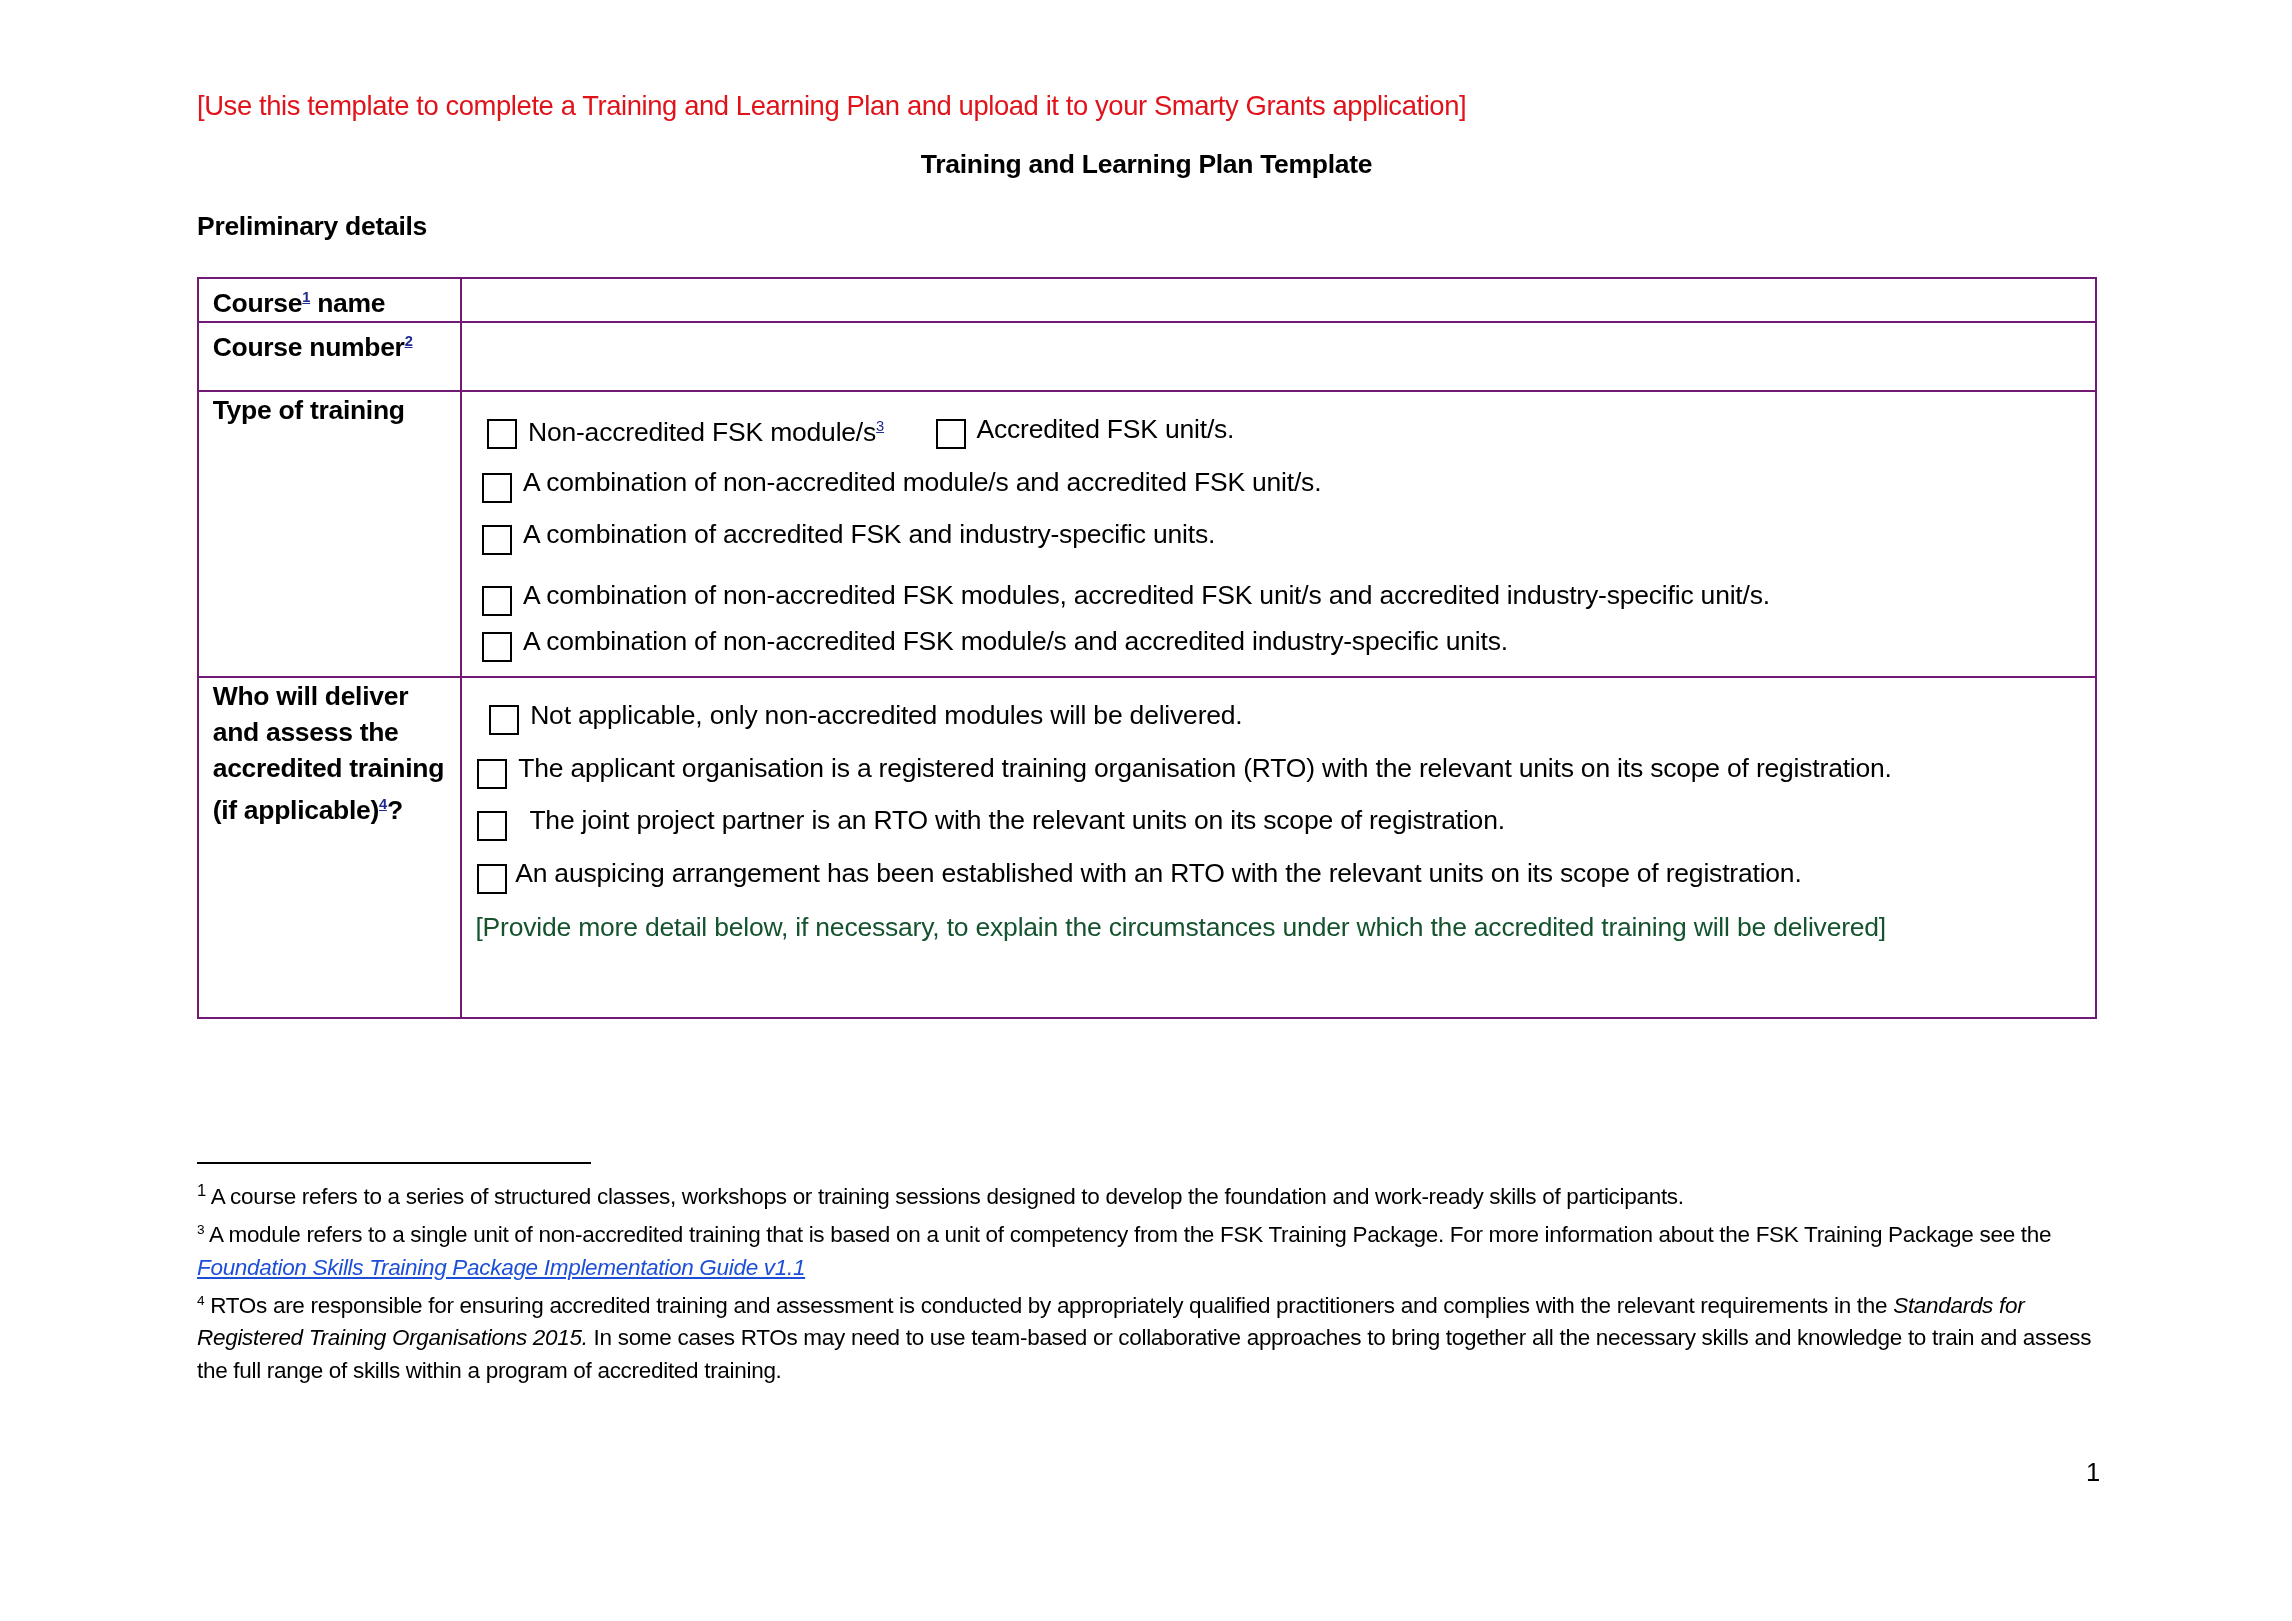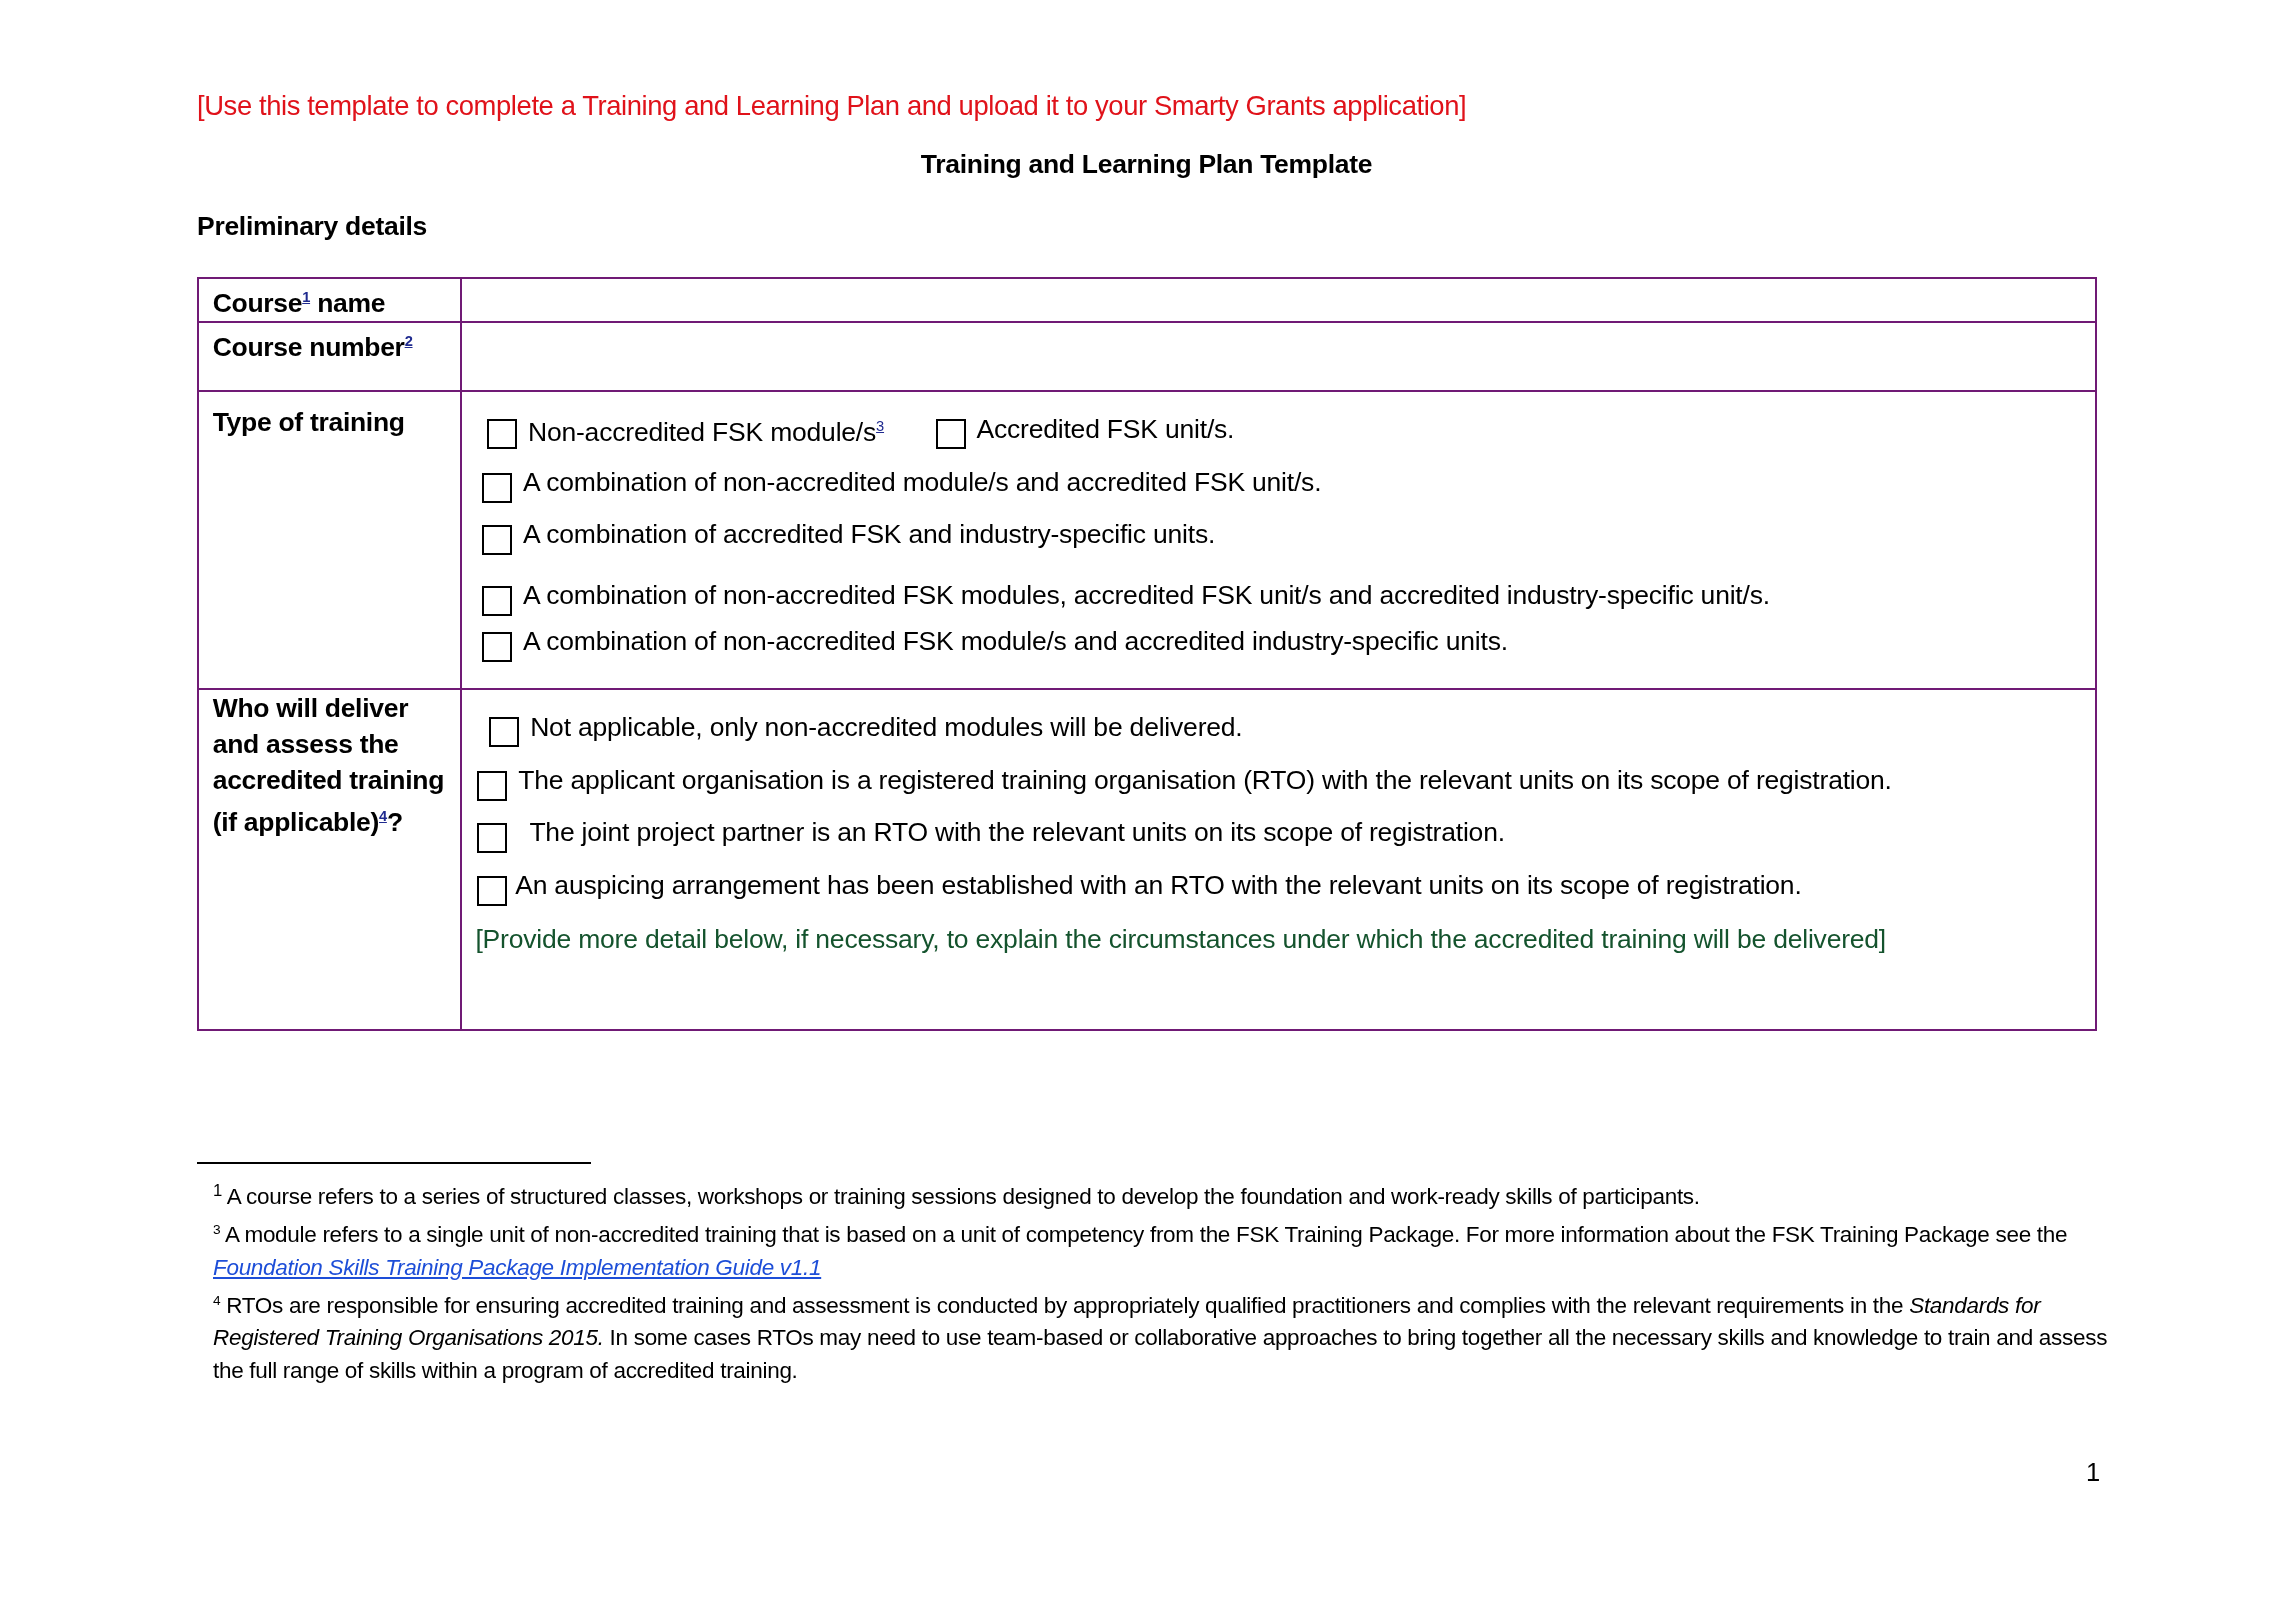--- a/index.html
+++ b/index.html
@@ -52,21 +52,20 @@
   .red-note {
     position: absolute; left: 13.7px; color: #14532d; font-size: 26.5px; line-height: 53px;
     width: 1470px; letter-spacing: -0.2px;
   }
   .fn-sep {
     left: 197px; top: 1162px; width: 394px; height: 2px; background: #000;
   }
   .footnotes {
     left: 197px; top: 1174px; width: 1901px; font-size: 22.5px; line-height: 33px;
     letter-spacing: -0.3px;
-    margin-left: 16px;
   }
   .fn { margin: 0; }
   .fn sup { font-size: 13.7px; vertical-align: 7.8px; }
   .fn .first-sup { font-size: 16.7px; }
   .fn a { color: #1d4ed8; font-style: italic; text-decoration: underline; }
   .fn em { font-style: italic; }
   .page-num { left: 2086px; top: 1458px; font-size: 25.5px; }
 </style>
 </head>
 <body>
@@ -79,21 +78,21 @@
   <tbody>
       <tr class="row1">
     <td class="label-cell"><span>Course</span><sup class="fnref">1</sup><span> name</span></td>
     <td></td>
   </tr>
   <tr class="row2">
     <td class="label-cell"><span>Course number</span><sup class="fnref">2</sup></td>
     <td></td>
   </tr>
   <tr class="row3">
-    <td class="label-cell" style="padding-top:12px;"><span>Type of training</span></td>
+    <td class="label-cell" style="padding-top:0;"><span>Type of training</span></td>
     <td>
       <div class="opts">
         <div class="opt" style="left:25.5px; top:17.6px;">
           <span class="cb"></span>
           <span class="cb-label"><span>Non-accredited FSK module/s</span><sup class="fnref-plain">3</sup></span>
         </div>
         <div class="opt" style="left:474px; top:17.6px;">
           <span class="cb"></span>
           <span class="cb-label">Accredited FSK unit/s.</span>
         </div>

